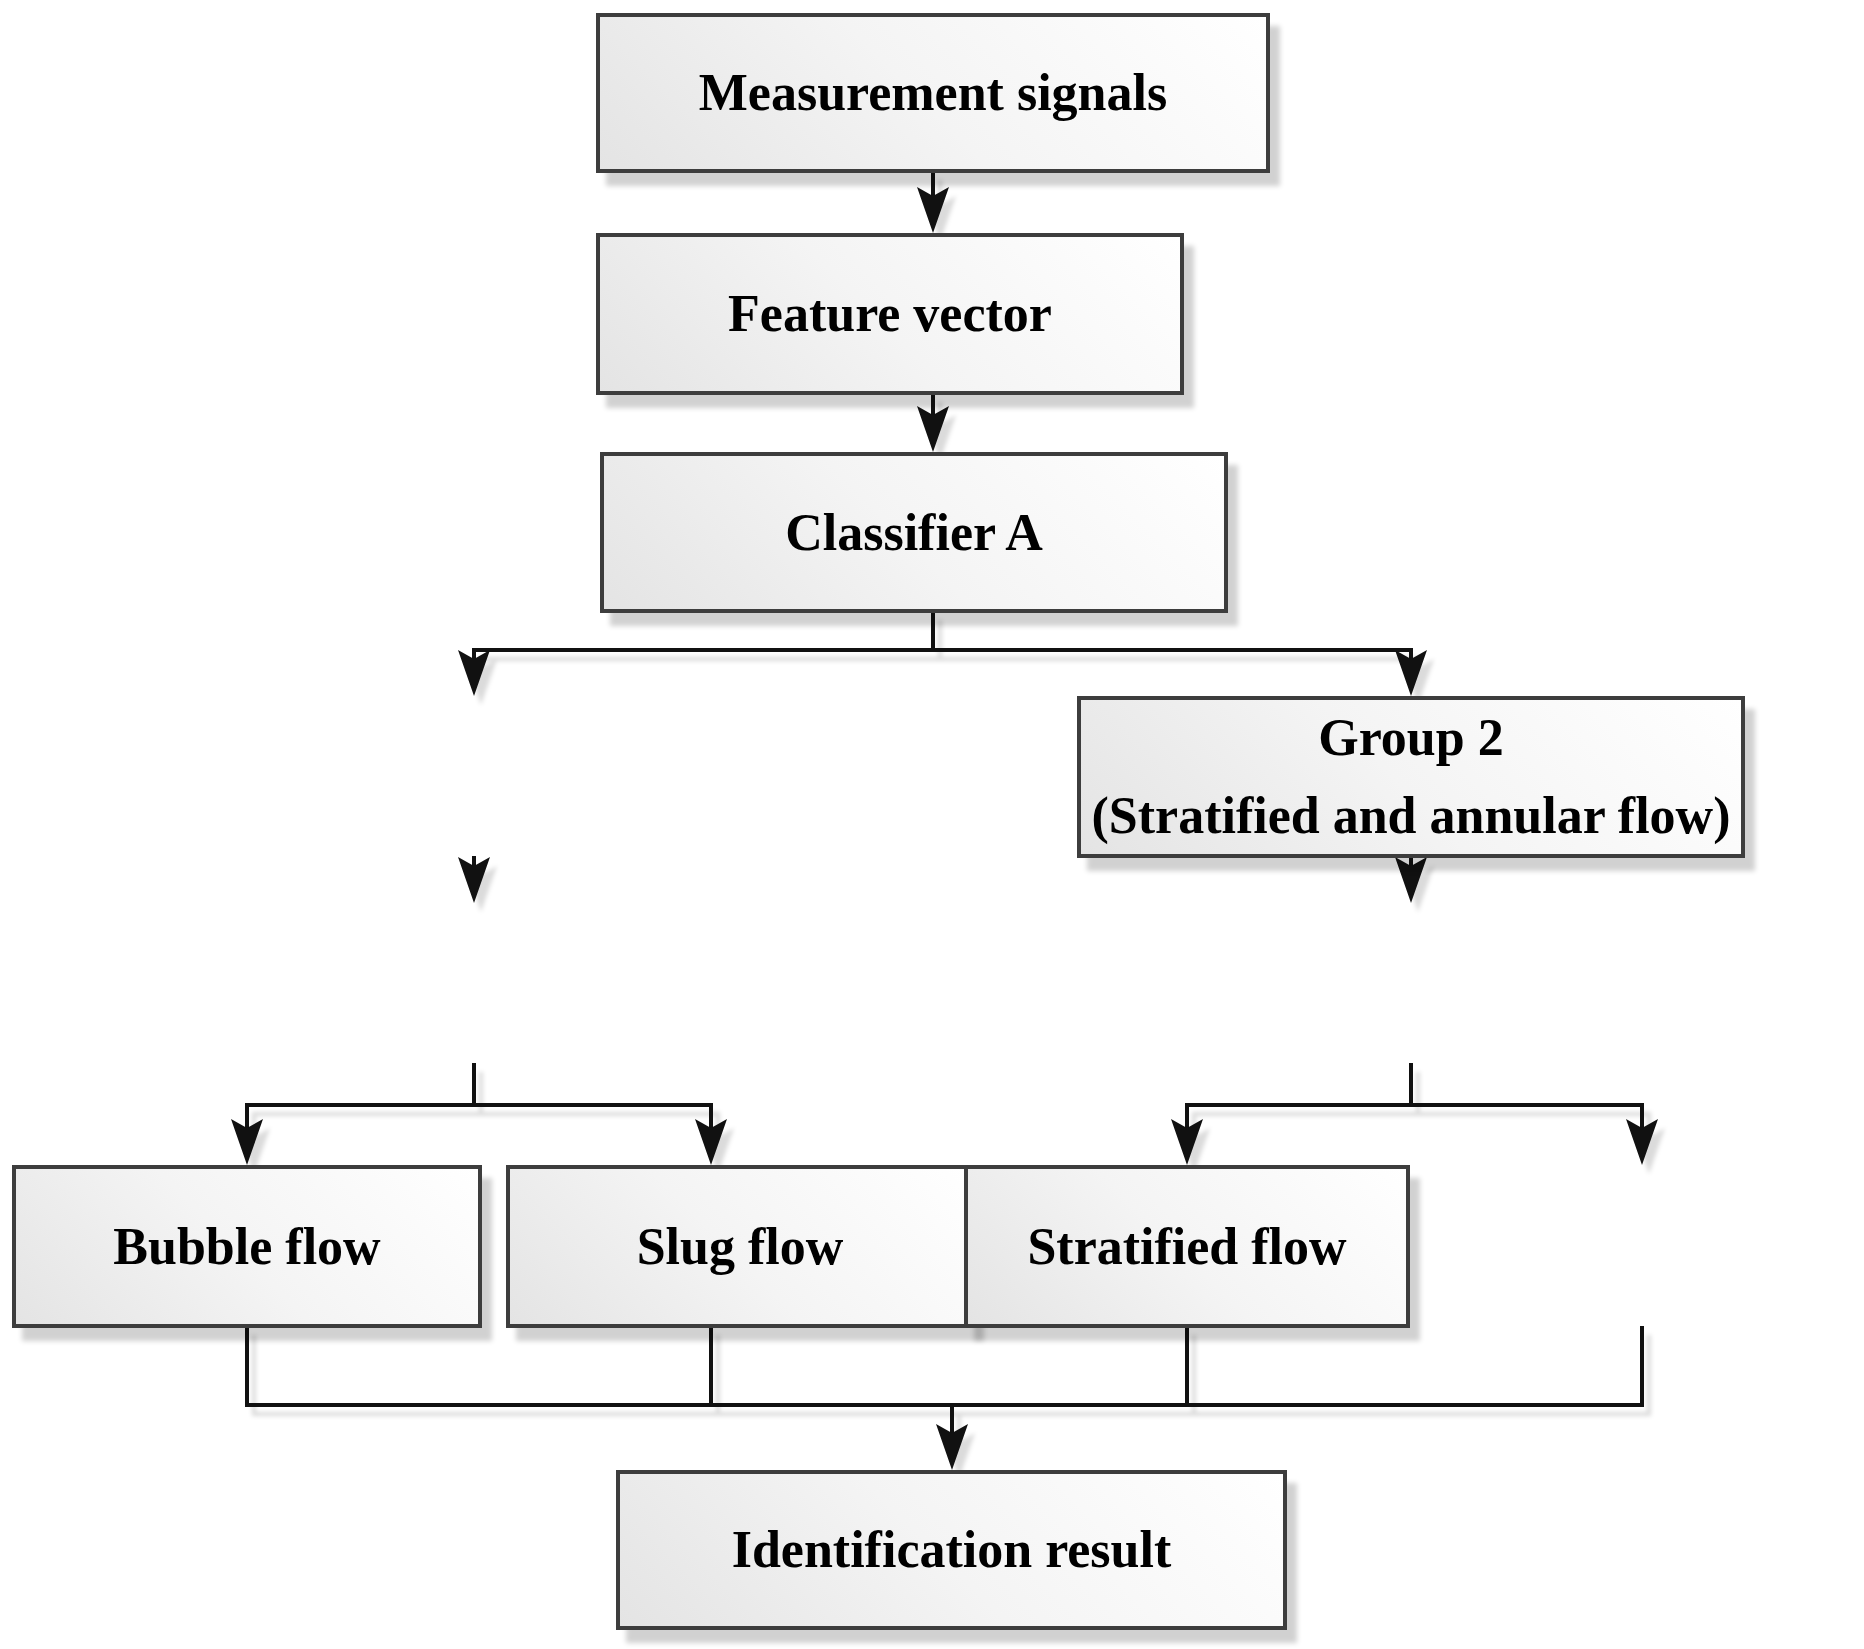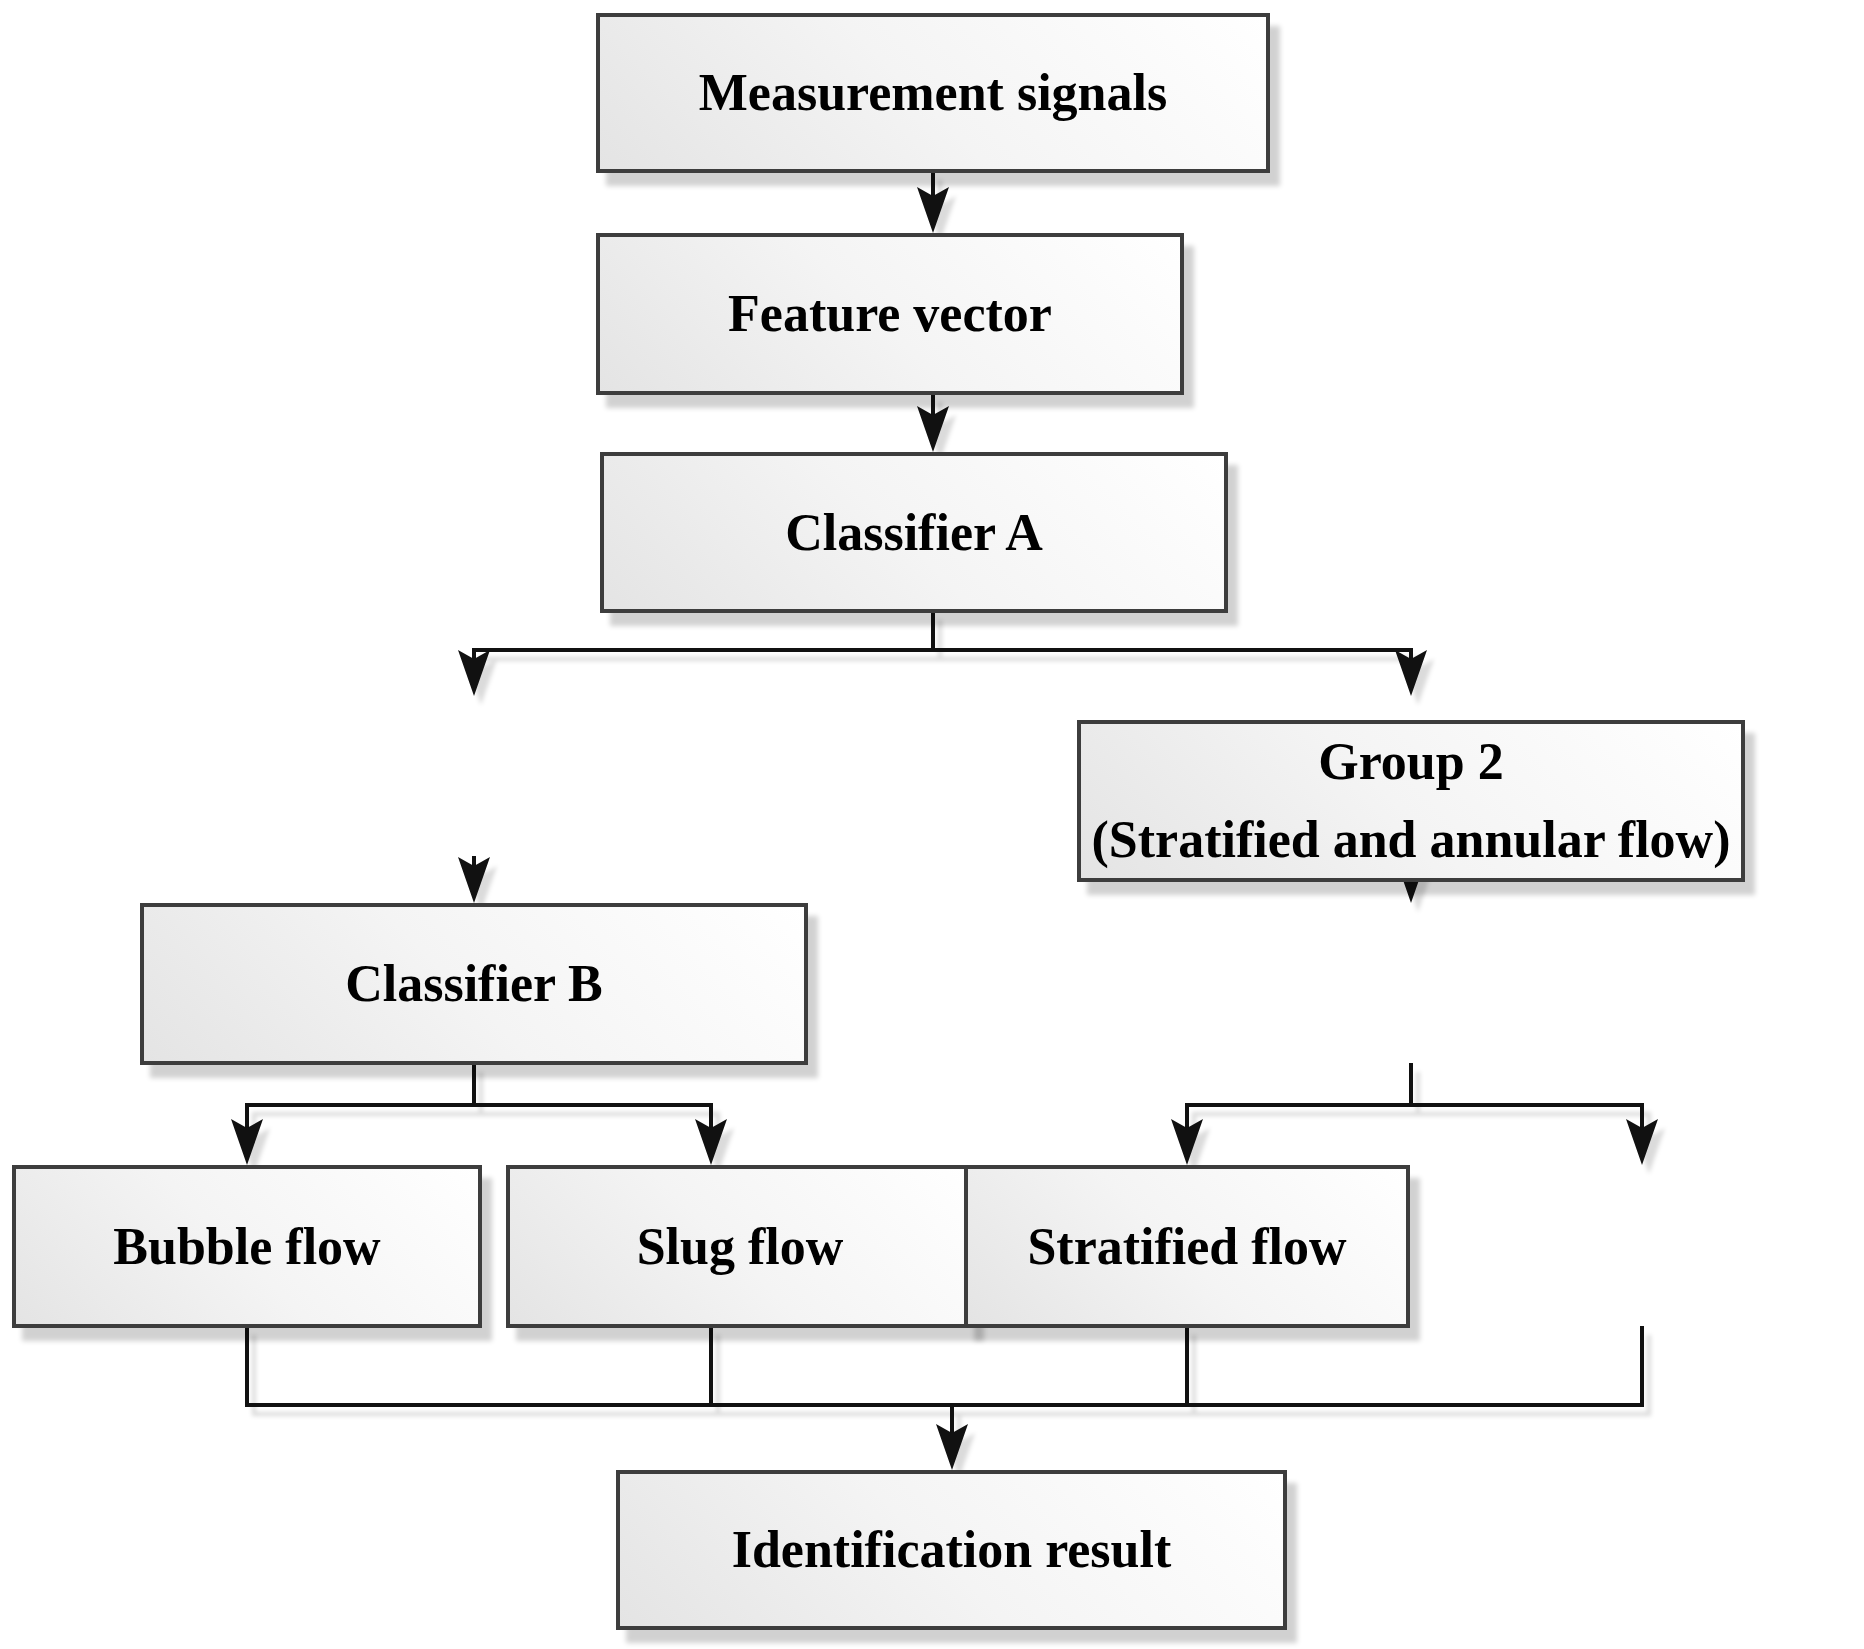--- a/index.html
+++ b/index.html
@@ -35,21 +35,21 @@
     color:#000000;
     z-index:2;
     line-height:1.5;
   }
   .node .lbl{display:block;}
   
   #n-measurement {left:596px; top:13px;   width:674px; height:160px;}
   #n-feature     {left:596px; top:233px;  width:588px; height:162px;}
   #n-classifier-a{left:600px; top:452px;  width:628px; height:161px;}
   #n-group1      {left:140px; top:696px;  width:668px; height:162px;}
-  #n-group2      {left:1077px;top:720px;  width:668px; height:162px;}
+  #n-group2      {left:1077px;top:696px;  width:668px; height:162px;}
   #n-classifier-b{left:140px; top:903px;  width:668px; height:162px;}
   #n-classifier-c{left:1077px;top:903px;  width:668px; height:162px;}
   #n-bubble      {left:12px;  top:1165px; width:470px; height:163px;}
   #n-slug        {left:506px; top:1165px; width:468px; height:163px;}
   #n-stratified  {left:964px; top:1165px; width:446px; height:163px;}
   #n-annular     {left:1406px;top:1165px; width:454px; height:163px;}
   #n-result      {left:616px; top:1470px; width:671px; height:160px;}
 </style>
 </head>
 <body>
@@ -111,23 +111,20 @@
   <div class="node" id="n-classifier-a">
     <span class="lbl">Classifier A</span>
   </div>
 
 
   <div class="node" id="n-group2">
     <span class="lbl">Group 2</span>
     <span class="lbl">(Stratified and annular flow)</span>
   </div>
 
-  <div class="node" id="n-classifier-b">
-    <span class="lbl">Classifier B</span>
-  </div>
 
 
   <div class="node" id="n-bubble">
     <span class="lbl">Bubble flow</span>
   </div>
 
   <div class="node" id="n-slug">
     <span class="lbl">Slug flow</span>
   </div>
 

